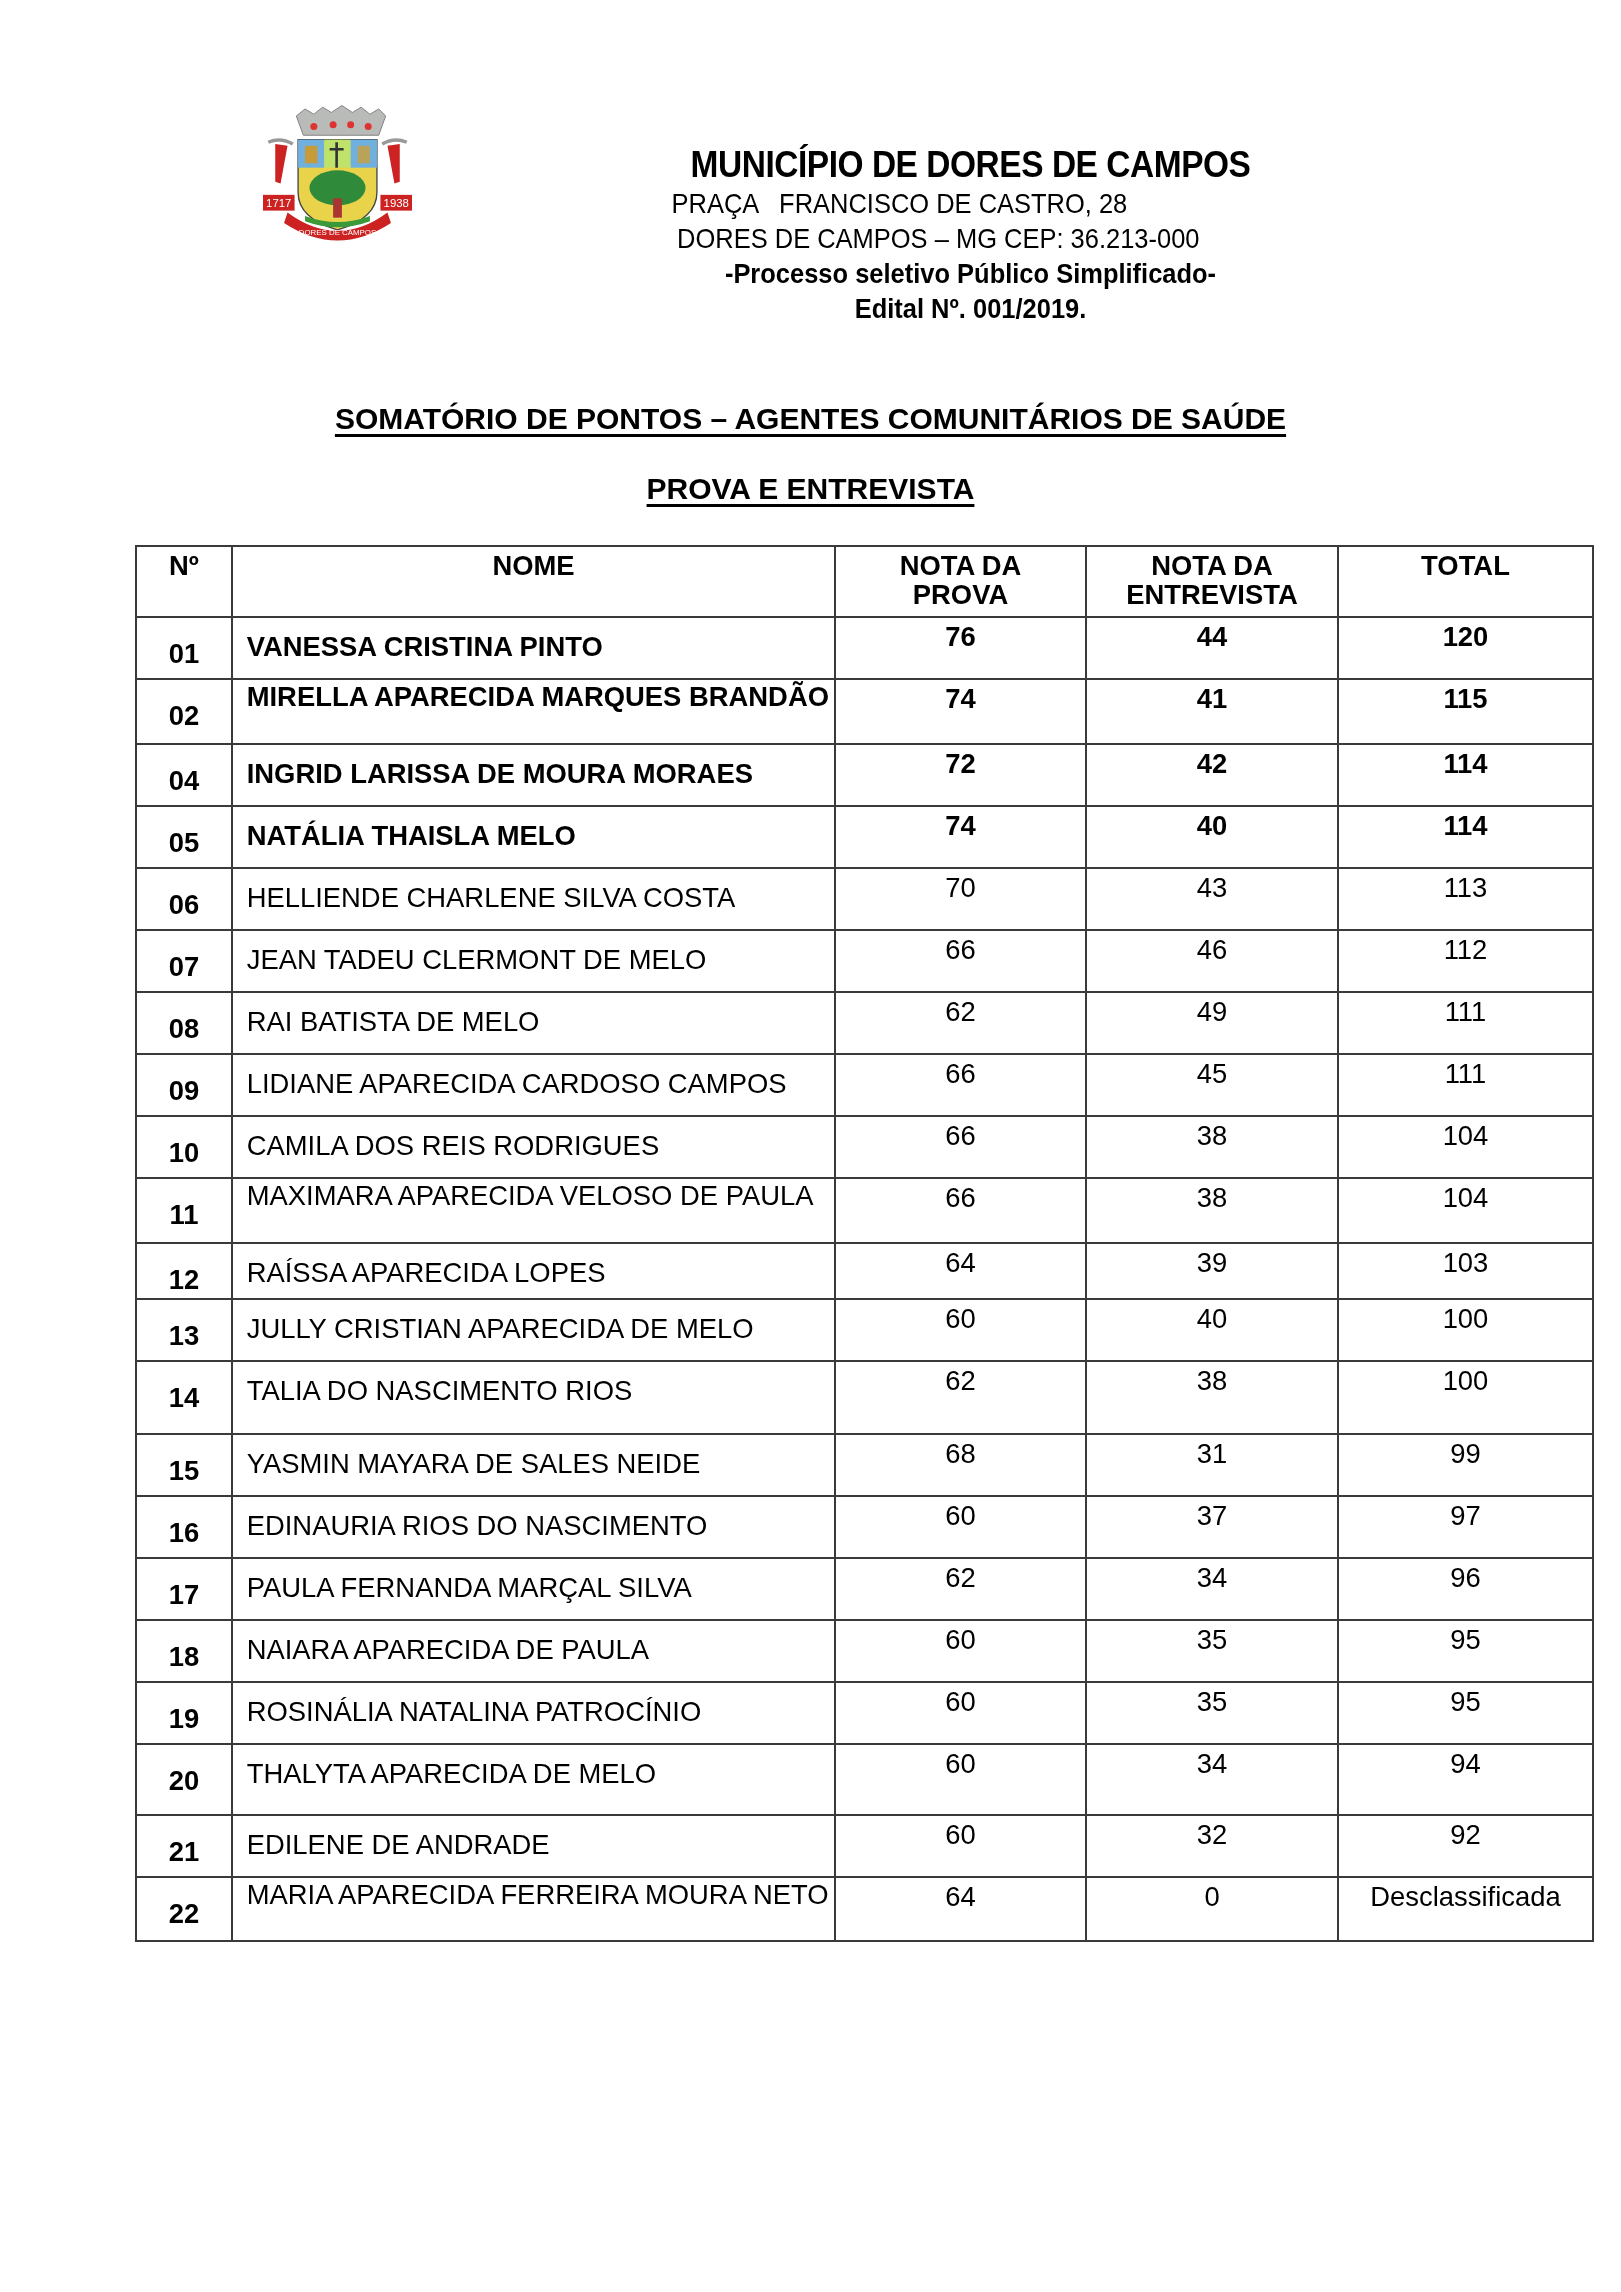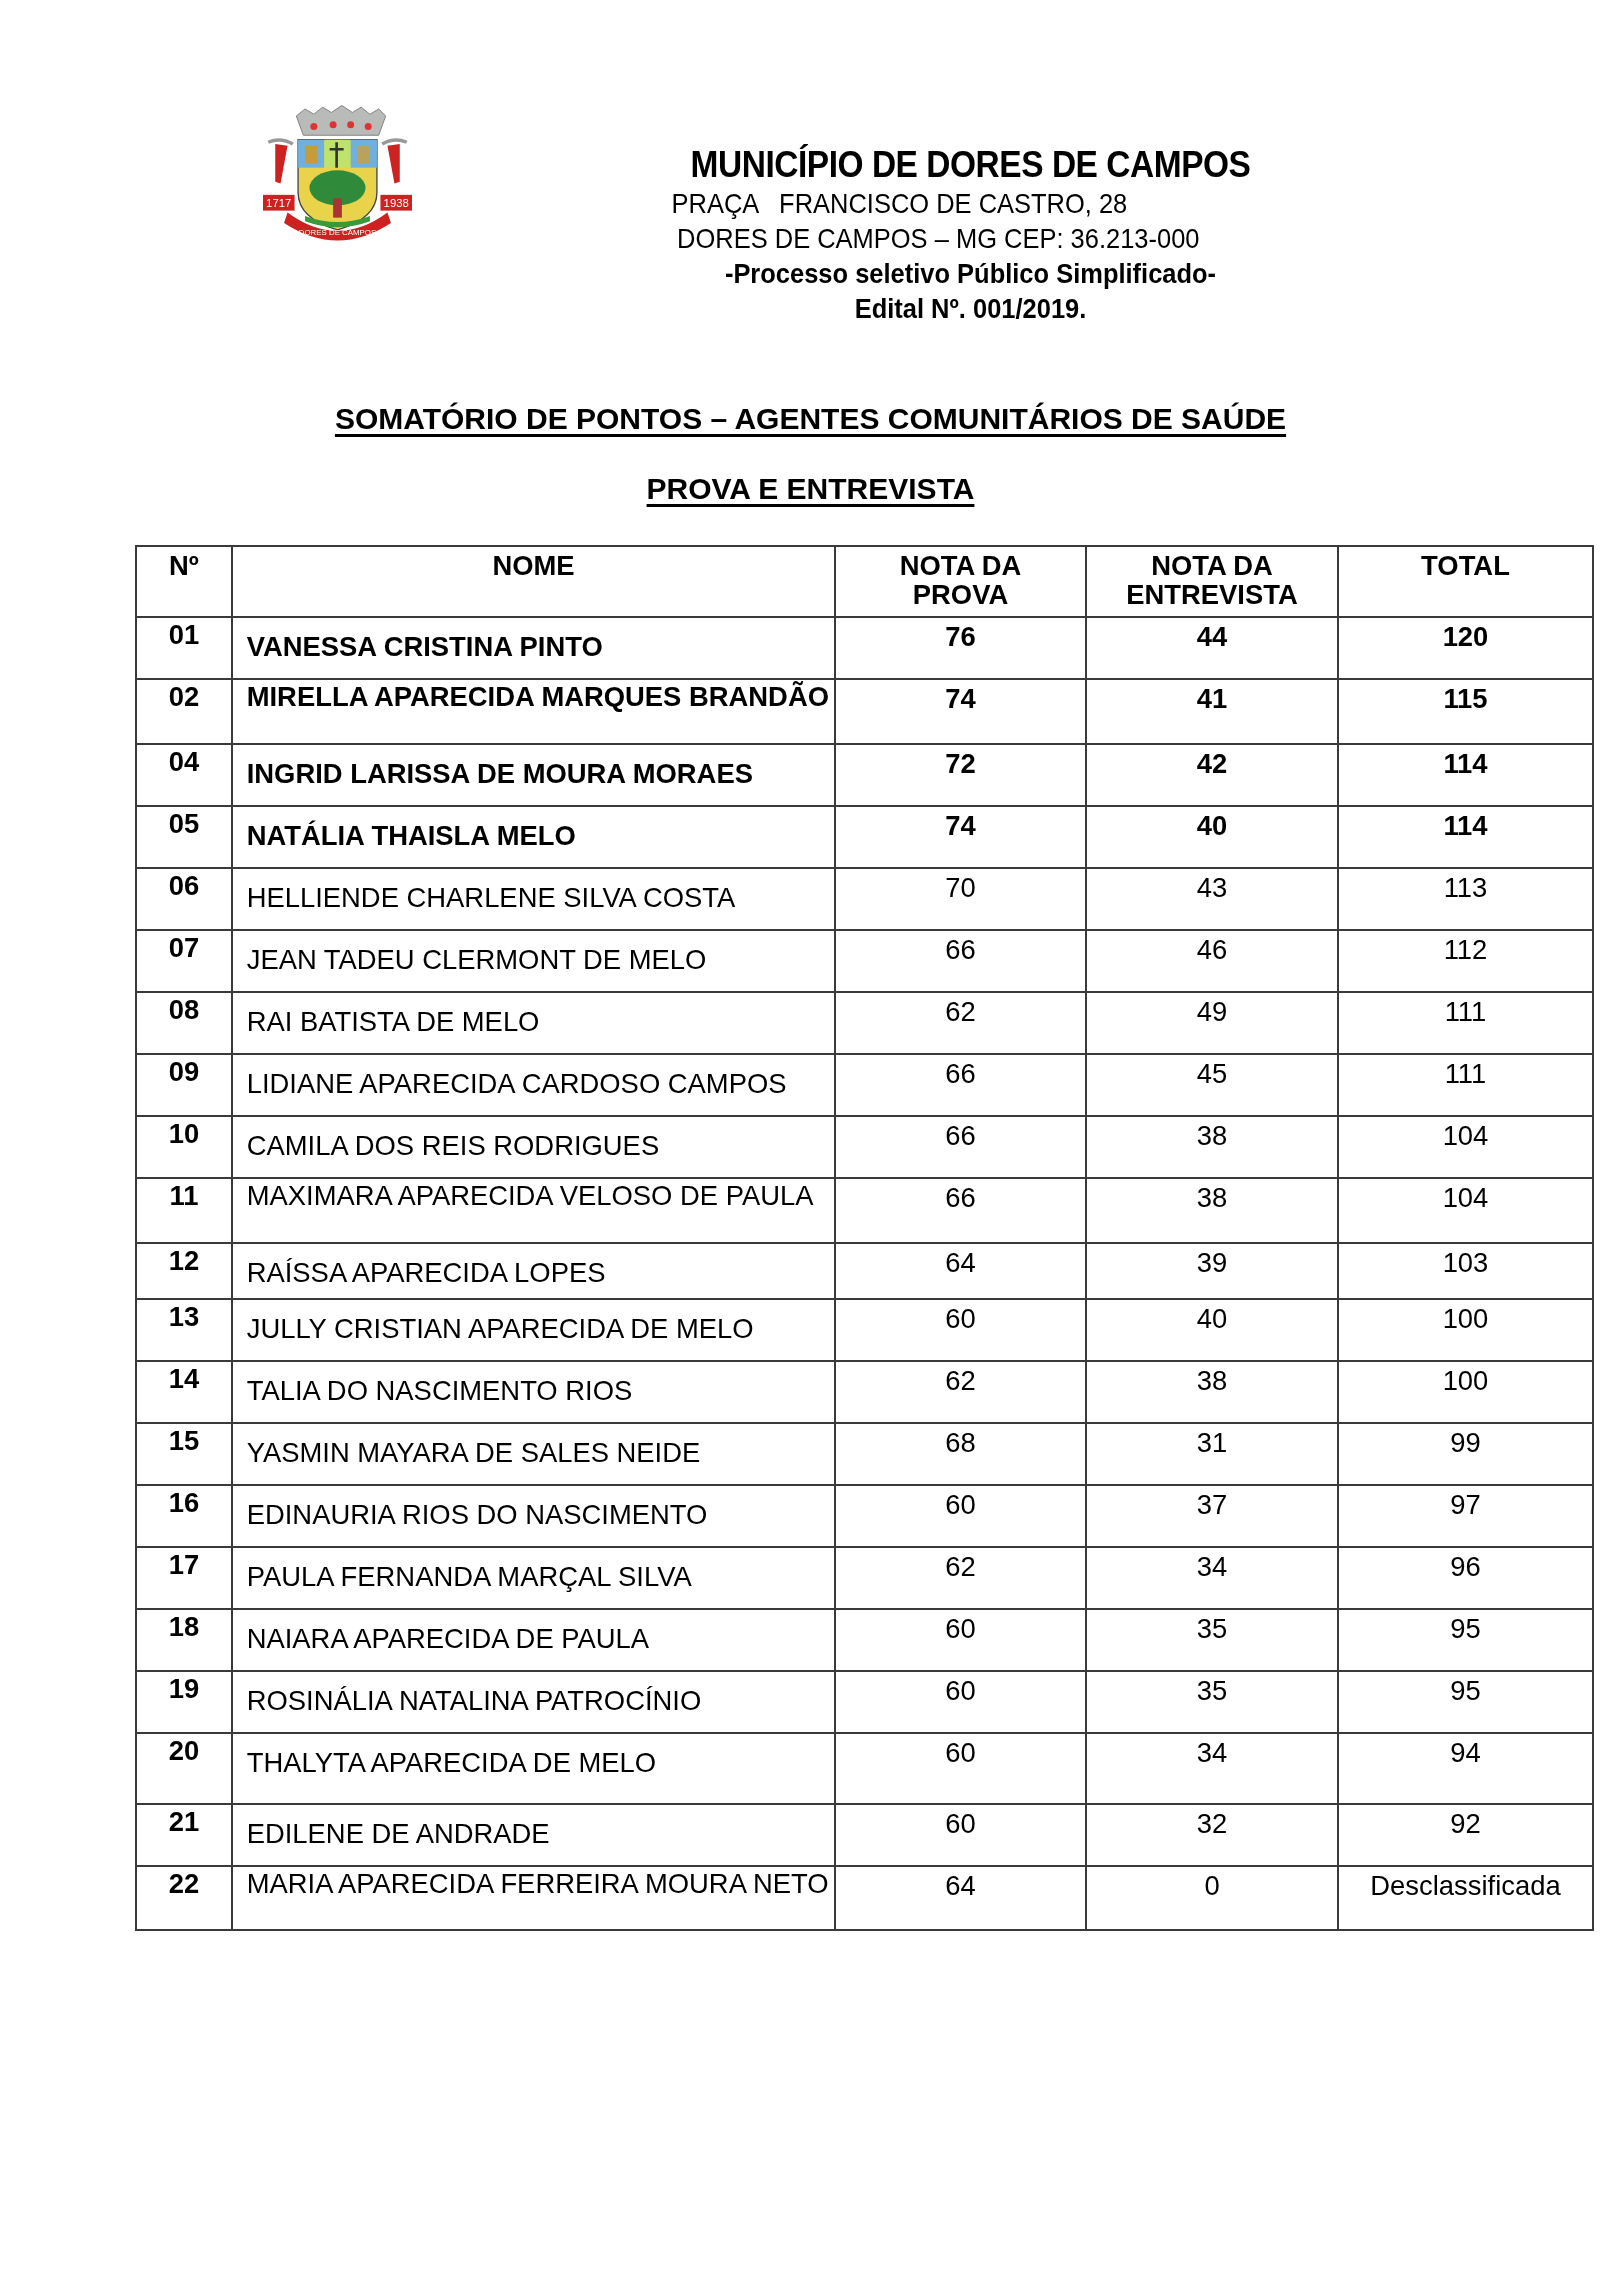--- a/index.html
+++ b/index.html
@@ -9,21 +9,21 @@
   .hdr .title { font-size:36px; font-weight:bold; line-height:43px; letter-spacing:-0.5px; transform:scaleX(0.93); transform-origin:center; white-space:nowrap; }
   .hdr .line { font-size:27.4px; line-height:35px; white-space:nowrap; transform:scaleX(0.93); }
   .hdr .bold { font-weight:bold; }
   .hdr .addr1 { text-align:left; padding-left:61px; }
   .hdr .addr2 { text-align:left; padding-left:67px; }
   .sec-title { position:absolute; left:0; width:1621px; text-align:center; font-weight:bold; font-size:30px; text-decoration:underline; text-underline-offset:4.9px; text-decoration-thickness:2.9px; white-space:nowrap; }
   .sec1 { top:402px; } .sec2 { top:472px; }
   table { position:absolute; left:135px; top:545px; border-collapse:collapse; table-layout:fixed; width:1457px; }
   td, th { border:2px solid #3a3a3a; vertical-align:top; padding:0; font-size:27.4px; line-height:29px; }
   th { font-weight:bold; text-align:center; padding-top:3.9px; height:65px; }
-  td.num { font-weight:bold; text-align:center; padding-top:2px; }
+  td.num { font-weight:bold; text-align:center; padding-top:21px; }
   td.name { padding-left:13.7px; padding-top:13.7px; text-align:left; }
   td.name.two { padding-top:2px; }
   td.val { text-align:center; padding-top:3.9px; }
   tr.bold td.name, tr.bold td.val { font-weight:bold; }
 </style>
 </head>
 <body>
 
 <svg class="crest" viewBox="0 0 170 165" xmlns="http://www.w3.org/2000/svg">
 
@@ -165,21 +165,21 @@
         <td class="val">39</td>
         <td class="val">103</td>
       </tr>
       <tr style="height: 62px;">
         <td class="num">13</td>
         <td class="name">JULLY CRISTIAN APARECIDA DE MELO</td>
         <td class="val">60</td>
         <td class="val">40</td>
         <td class="val">100</td>
       </tr>
-      <tr style="height: 62px;">
+      <tr style="height: 73px;">
         <td class="num">14</td>
         <td class="name">TALIA DO NASCIMENTO RIOS</td>
         <td class="val">62</td>
         <td class="val">38</td>
         <td class="val">100</td>
       </tr>
       <tr style="height: 62px;">
         <td class="num">15</td>
         <td class="name">YASMIN MAYARA DE SALES NEIDE</td>
         <td class="val">68</td>

